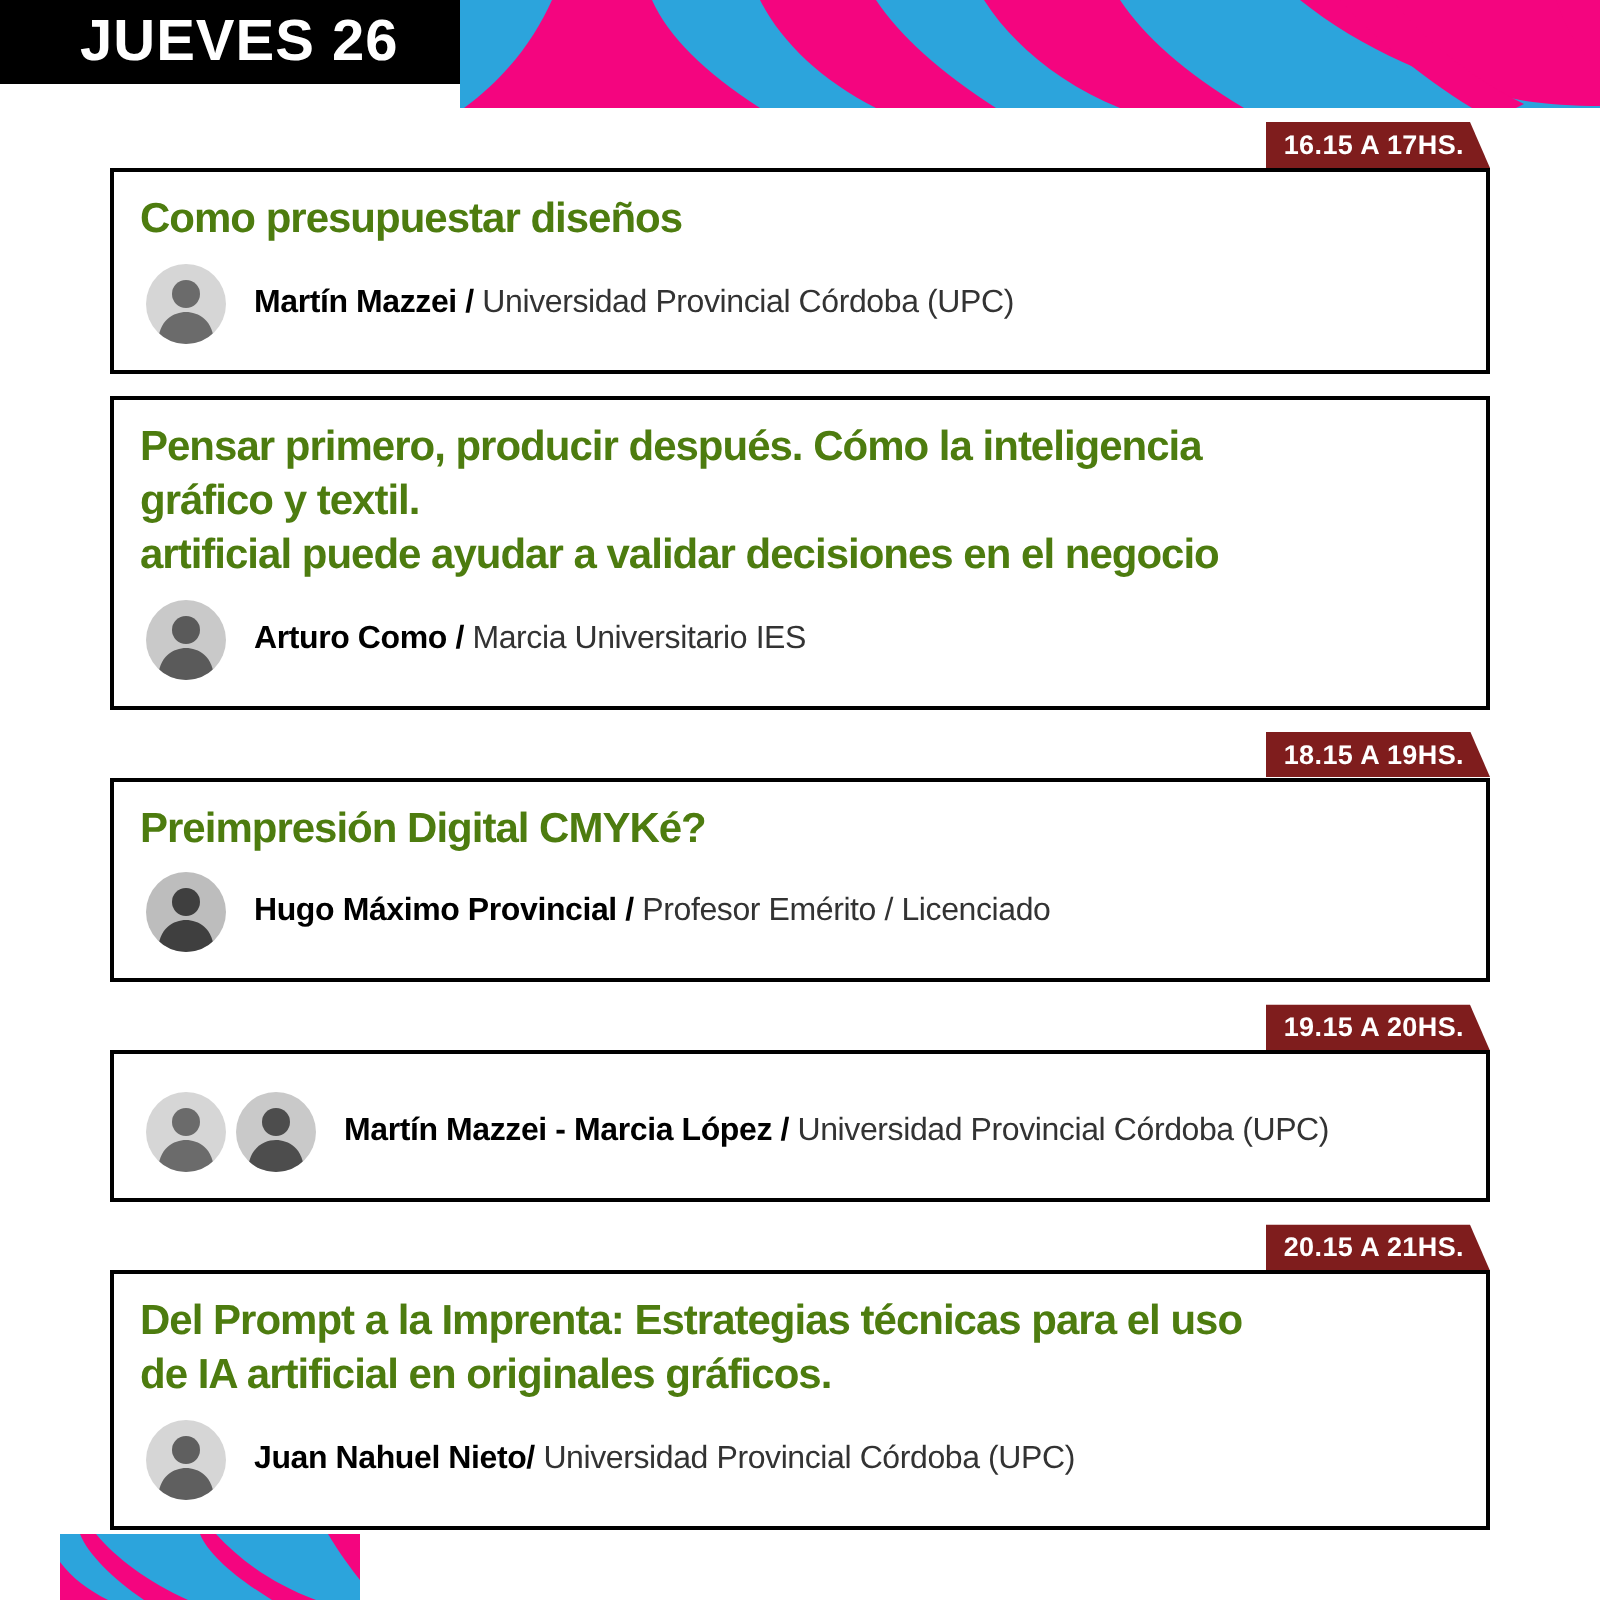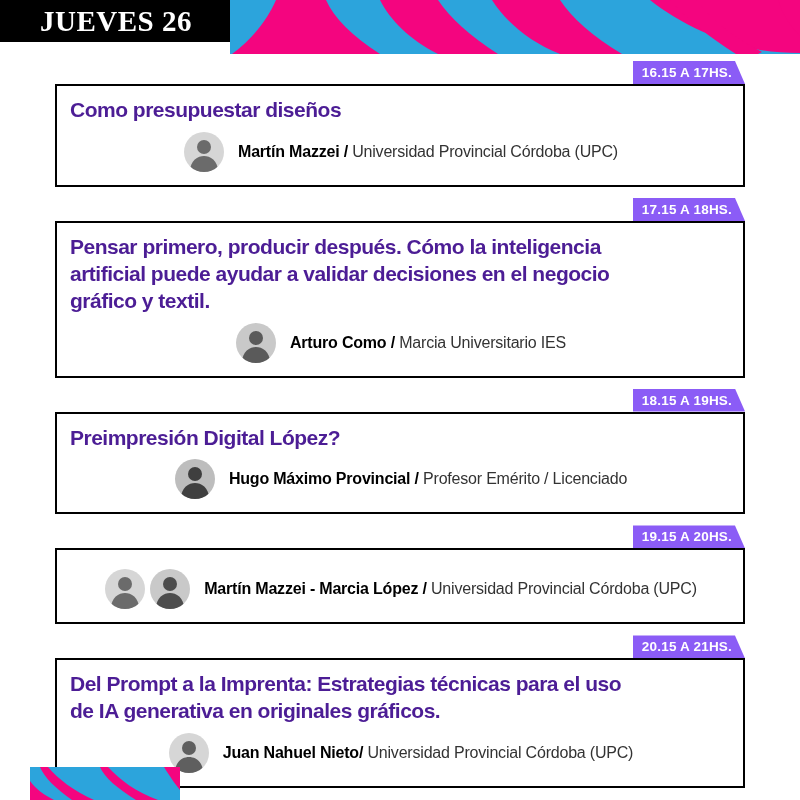--- a/index.html
+++ b/index.html
@@ -5,58 +5,58 @@
   * { margin: 0; padding: 0; box-sizing: border-box; }
   html, body { width: 800px; height: 800px; }
   body {
     position: relative;
     background: #ffffff;
     font-family: "Liberation Sans", "DejaVu Sans", sans-serif;
     overflow: hidden;
   }
 
   
-  .header { display: flex; height: 42px; width: 800px; font-family: Liberation Serif, serif; }
+  .header { display: flex; height: 42px; width: 800px; }
   .header-black {
     width: 230px; background: #000;
     display: flex; align-items: center;
     padding-left: 40px; flex: none;
   }
   .day-title {
     color: #fff; font-size: 29px; font-weight: 700;
     letter-spacing: 0.5px; white-space: nowrap;
   }
   .header-pattern { flex: 1 1 auto; height: 54px; }
   .header-pattern svg { display: block; width: 100%; height: 100%; }
 
   
   .cards { padding: 19px 55px 0 55px; }
   .event { margin-bottom: 11px; }
   .badge-row { text-align: right; font-size: 0; }
   .time-badge {
     display: inline-block;
-    background: #8b5cf6; color: #fff;
+    background: #7f1d1d; color: #fff;
     font-size: 13.5px; font-weight: 700; letter-spacing: 0.2px;
     padding: 4px 13px 4px 9px;
     clip-path: polygon(0 0, calc(100% - 10px) 0, 100% 100%, 0 100%);
     white-space: nowrap;
   }
   .card {
     border: 2px solid #000;
     background: #fff;
     padding: 11px 14px 13px 13px;
   }
   .event-title {
-    font-weight: 700; color: #4c1d95;
+    font-weight: 700; color: #4d7c0f;
     font-size: 21px; line-height: 1.28;
     letter-spacing: -0.5px;
   }
   .speaker-row {
     display: flex; align-items: center;
-    margin-top: 8px; padding-left: 3px; justify-content: center;
+    margin-top: 8px; padding-left: 3px;
   }
   .avatars { display: flex; gap: 5px; flex: none; }
   .avatar {
     width: 40px; height: 40px; border-radius: 50%;
     overflow: hidden; background: #d6d6d6; flex: none;
   }
   .avatar svg { display: block; width: 100%; height: 100%; }
   .avatar.tone-b { background: #c9c9c9; }
   .avatar.tone-c { background: #bdbdbd; }
   .byline { margin-left: 14px; font-size: 16px; white-space: nowrap; letter-spacing: -0.2px; }
@@ -111,28 +111,25 @@
         </div>
         <div class="byline">
           <span class="speaker-name">Martín Mazzei /</span>
           <span class="speaker-org">Universidad Provincial Córdoba (UPC)</span>
         </div>
       </div>
     </div>
   </div>
 
   <div class="event">
-    <div class="badge-row">
-      <span class="time-badge">17.15 A 18HS.</span>
-    </div>
     <div class="card">
       <div class="event-title">
         <div>Pensar primero, producir después. Cómo la inteligencia</div>
+        <div>gráfico y textil.</div>
         <div>artificial puede ayudar a validar decisiones en el negocio</div>
-        <div>gráfico y textil.</div>
       </div>
       <div class="speaker-row">
         <div class="avatars">
           <div class="avatar tone-b">
             <svg viewBox="0 0 40 40">
                 <circle cx="20" cy="15" r="7" fill="#5a5a5a"></circle>
                 <path d="M6,40 C6,28 14,24 20,24 C26,24 34,28 34,40 Z" fill="#5a5a5a"></path>
               </svg>
           </div>
         </div>
@@ -143,21 +140,21 @@
       </div>
     </div>
   </div>
 
   <div class="event">
     <div class="badge-row">
       <span class="time-badge">18.15 A 19HS.</span>
     </div>
     <div class="card">
       <div class="event-title">
-        <div>Preimpresión Digital López?</div>
+        <div>Preimpresión Digital CMYKé?</div>
       </div>
       <div class="speaker-row">
         <div class="avatars">
           <div class="avatar tone-c">
             <svg viewBox="0 0 40 40">
                 <circle cx="20" cy="15" r="7" fill="#3f3f3f"></circle>
                 <path d="M6,40 C6,28 14,24 20,24 C26,24 34,28 34,40 Z" fill="#3f3f3f"></path>
               </svg>
           </div>
         </div>
@@ -197,21 +194,21 @@
     </div>
   </div>
 
   <div class="event">
     <div class="badge-row">
       <span class="time-badge">20.15 A 21HS.</span>
     </div>
     <div class="card">
       <div class="event-title">
         <div>Del Prompt a la Imprenta: Estrategias técnicas para el uso</div>
-        <div>de IA generativa en originales gráficos.</div>
+        <div>de IA artificial en originales gráficos.</div>
       </div>
       <div class="speaker-row">
         <div class="avatars">
           <div class="avatar">
             <svg viewBox="0 0 40 40">
                 <circle cx="20" cy="15" r="7" fill="#5f5f5f"></circle>
                 <path d="M6,40 C6,28 14,24 20,24 C26,24 34,28 34,40 Z" fill="#5f5f5f"></path>
               </svg>
           </div>
         </div>

